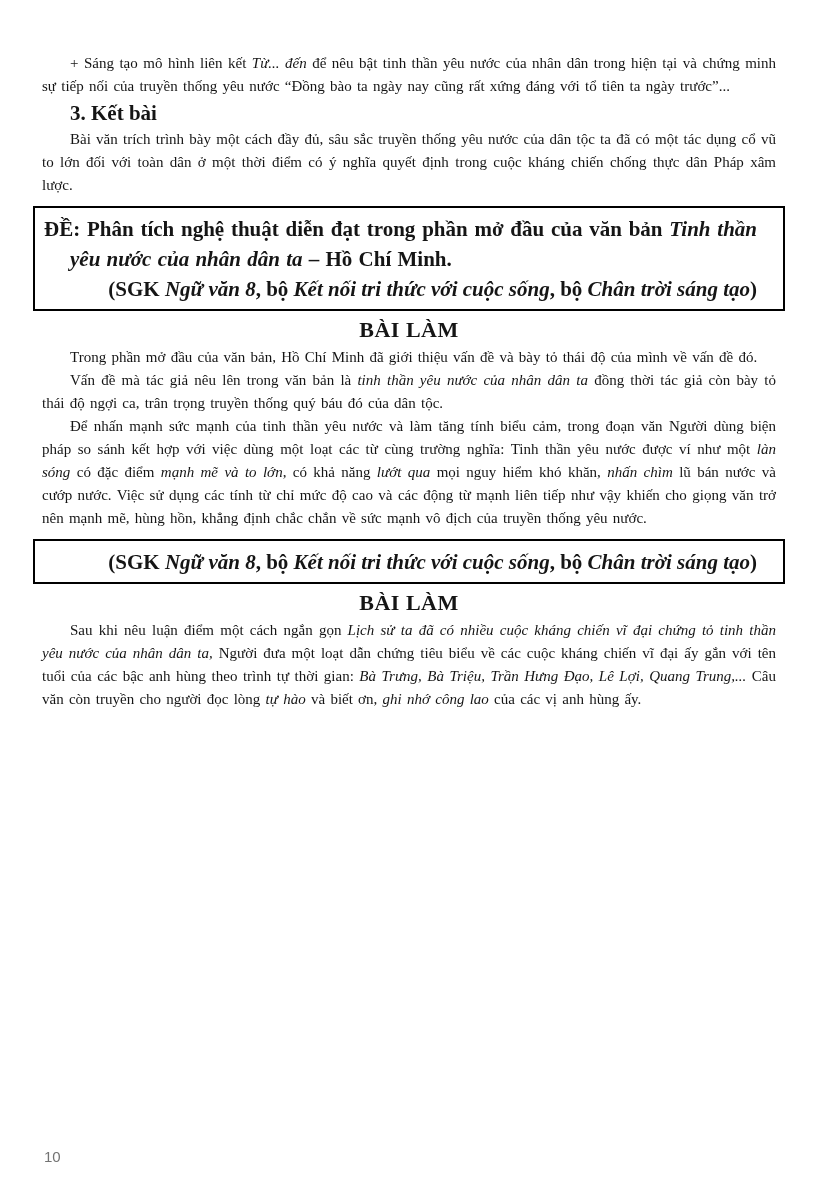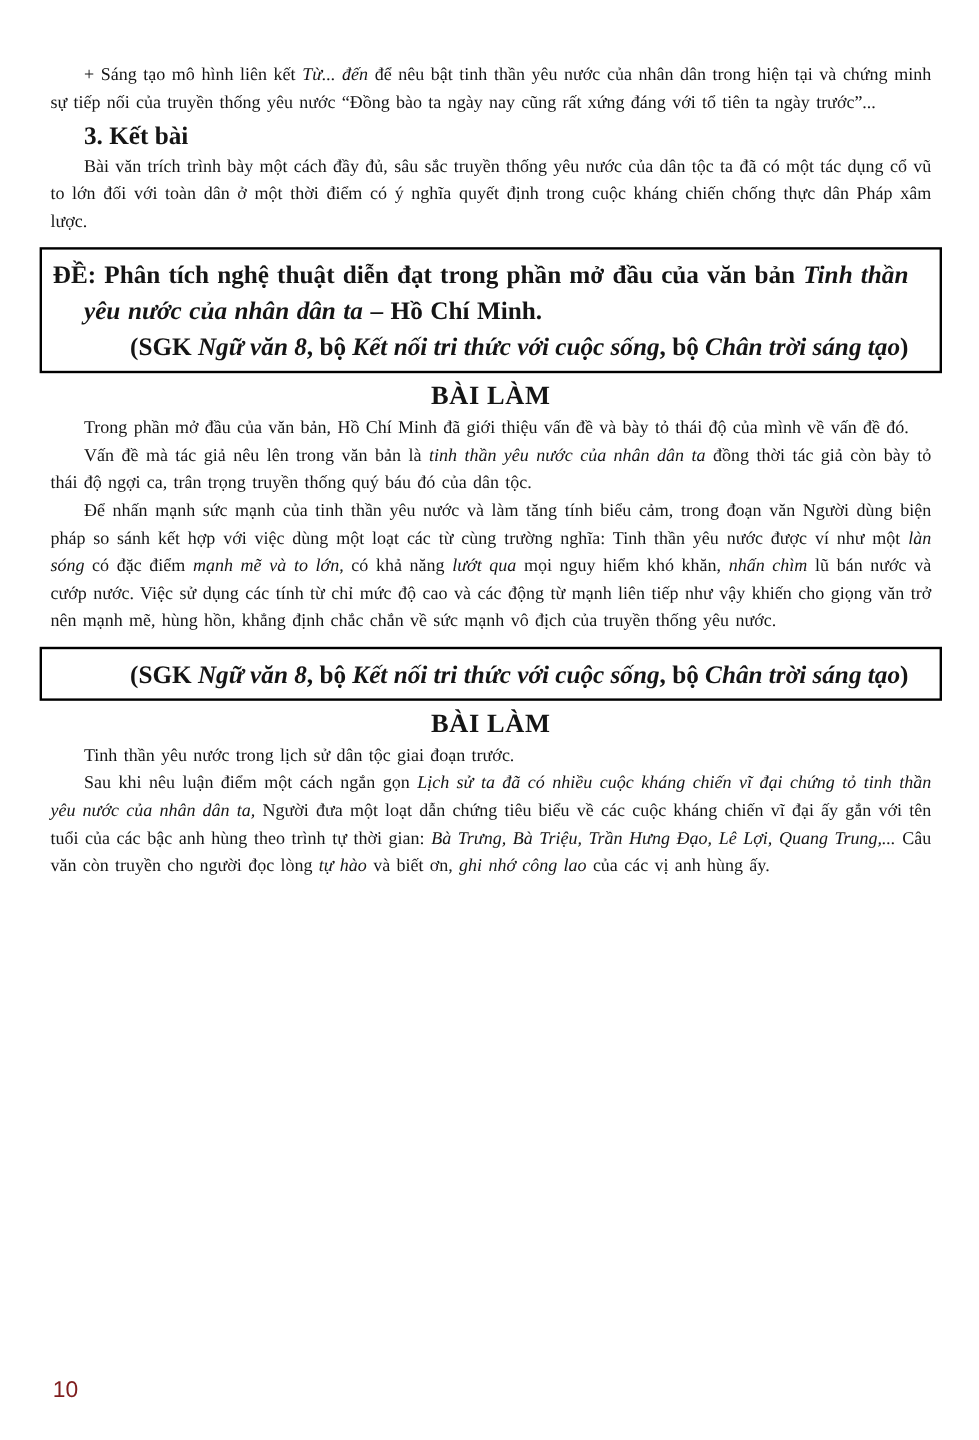--- a/index.html
+++ b/index.html
@@ -59,22 +59,22 @@
   .sgk-line {
     margin: 0;
     text-align: right;
   }
   .it { font-style: italic; text-align: right; }
   .page-number {
     position: absolute;
     left: 44px;
     top: 1148px;
     font-family: "Liberation Sans", "DejaVu Sans", sans-serif;
-    font-size: 19px;
-    color: #7f1d1d;
+    font-size: 15px;
+    color: #737373;
   }
 </style>
 </head>
 <body>
 
 <div class="page">
 
   <p class="para"><span>+ Sáng tạo mô hình liên kết </span><span class="it">Từ... đến</span><span> để nêu bật tinh thần yêu nước của nhân dân trong hiện tại và chứng minh sự tiếp nối của truyền thống yêu nước “Đồng bào ta ngày nay cũng rất xứng đáng với tổ tiên ta ngày trước”...</span></p>
 
   <p class="subhead">3. Kết bài</p>
@@ -91,18 +91,17 @@
   <p class="para"><span>Trong phần mở đầu của văn bản, Hồ Chí Minh đã giới thiệu vấn đề và bày tỏ thái độ của mình về vấn đề đó.</span></p>
   <p class="para"><span>Vấn đề mà tác giả nêu lên trong văn bản là </span><span class="it">tinh thần yêu nước của nhân dân ta</span><span> đồng thời tác giả còn bày tỏ thái độ ngợi ca, trân trọng truyền thống quý báu đó của dân tộc.</span></p>
   <p class="para"><span>Để nhấn mạnh sức mạnh của tinh thần yêu nước và làm tăng tính biểu cảm, trong đoạn văn Người dùng biện pháp so sánh kết hợp với việc dùng một loạt các từ cùng trường nghĩa: Tinh thần yêu nước được ví như một </span><span class="it">làn sóng</span><span> có đặc điểm </span><span class="it">mạnh mẽ và to lớn</span><span>, có khả năng </span><span class="it">lướt qua</span><span> mọi nguy hiểm khó khăn, </span><span class="it">nhấn chìm</span><span> lũ bán nước và cướp nước. Việc sử dụng các tính từ chỉ mức độ cao và các động từ mạnh liên tiếp như vậy khiến cho giọng văn trở nên mạnh mẽ, hùng hồn, khẳng định chắc chắn về sức mạnh vô địch của truyền thống yêu nước.</span></p>
 
   <div class="de-box">
     <p class="sgk-line"><span>(SGK </span><span class="it">Ngữ văn 8</span><span>, bộ </span><span class="it">Kết nối tri thức với cuộc sống</span><span>, bộ </span><span class="it">Chân trời sáng tạo</span><span>)</span></p>
   </div>
 
   <p class="bai-lam">BÀI LÀM</p>
 
-  <p class="para"><span>Tinh thần yêu nước trong lịch sử dân tộc giai đoạn trước.</span></p>
   <p class="para"><span>Sau khi nêu luận điểm một cách ngắn gọn </span><span class="it">Lịch sử ta đã có nhiều cuộc kháng chiến vĩ đại chứng tỏ tinh thần yêu nước của nhân dân ta,</span><span> Người đưa một loạt dẫn chứng tiêu biểu về các cuộc kháng chiến vĩ đại ấy gắn với tên tuổi của các bậc anh hùng theo trình tự thời gian: </span><span class="it">Bà Trưng, Bà Triệu, Trần Hưng Đạo, Lê Lợi, Quang Trung,...</span><span> Câu văn còn truyền cho người đọc lòng </span><span class="it">tự hào</span><span> và biết ơn, </span><span class="it">ghi nhớ công lao</span><span> của các vị anh hùng ấy.</span></p>
 
 </div>
 
 <div class="page-number">10</div>
 
 </body></html>

